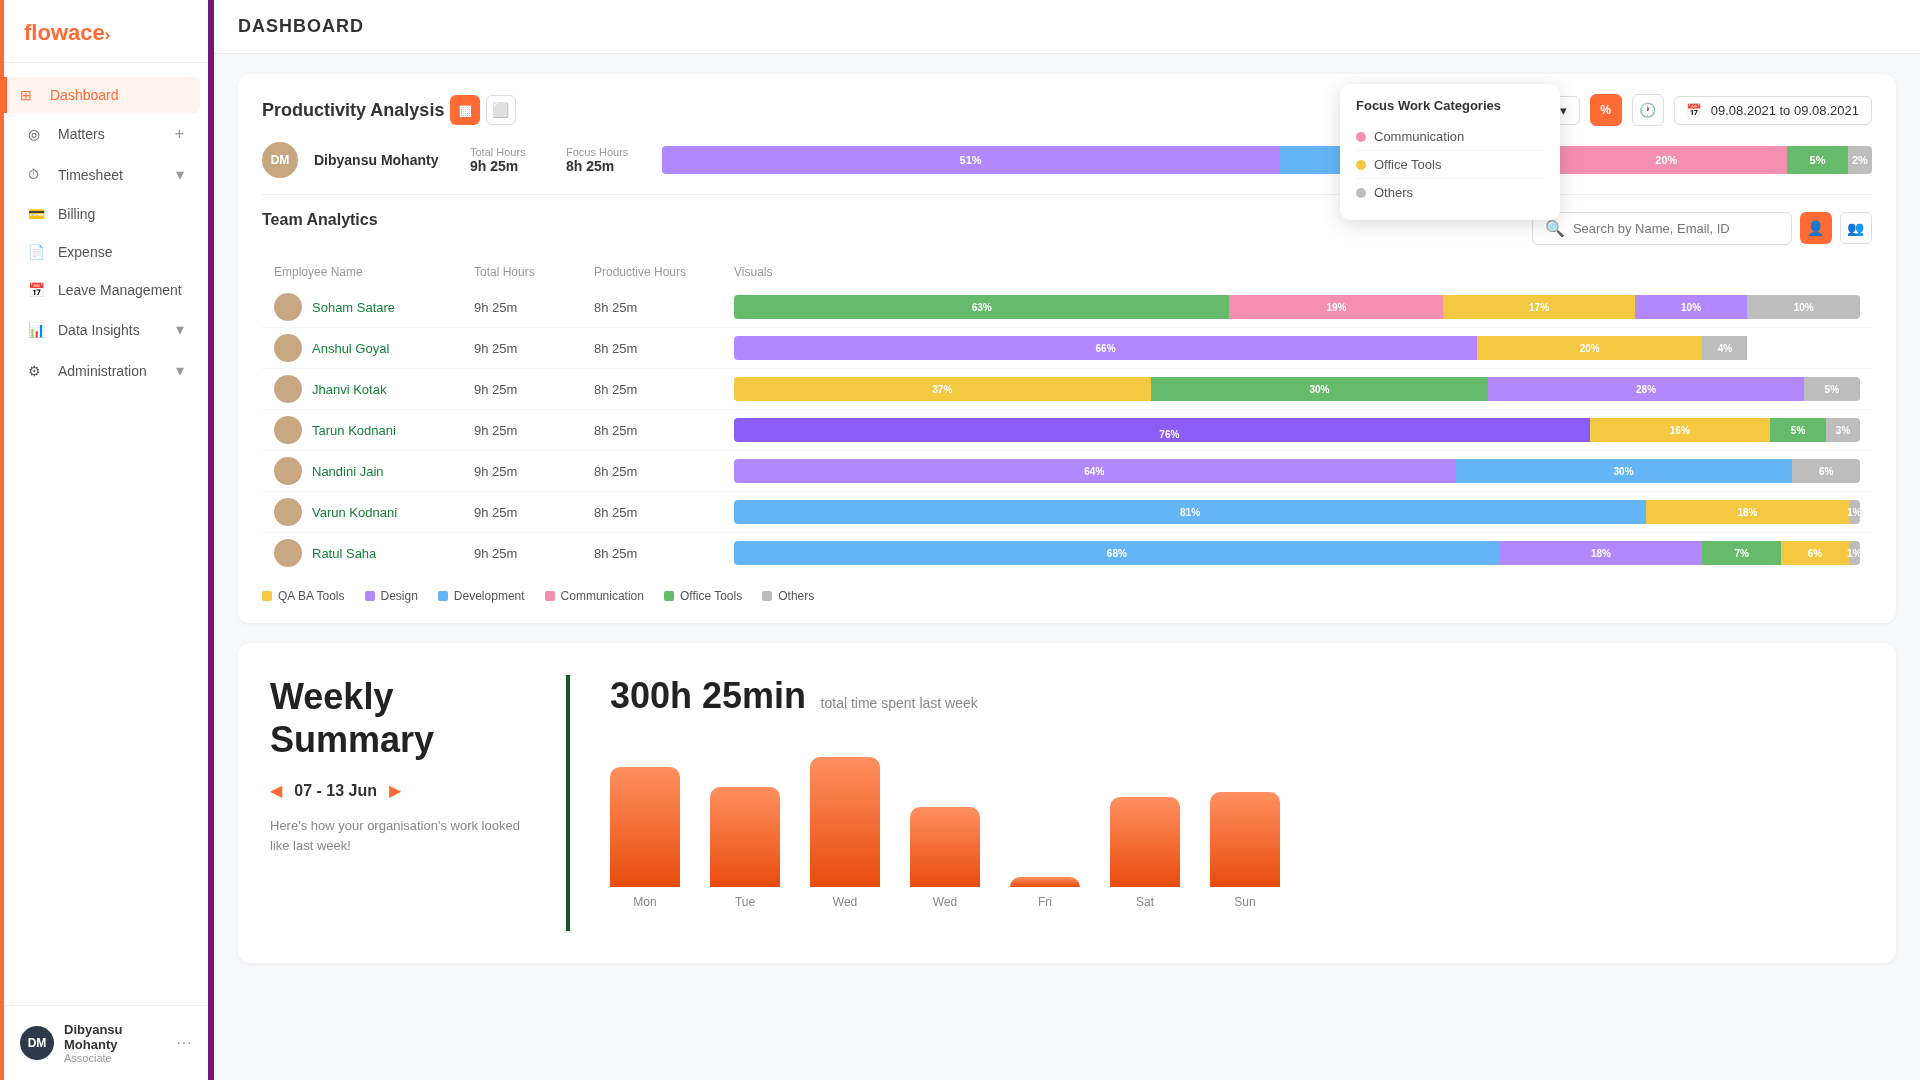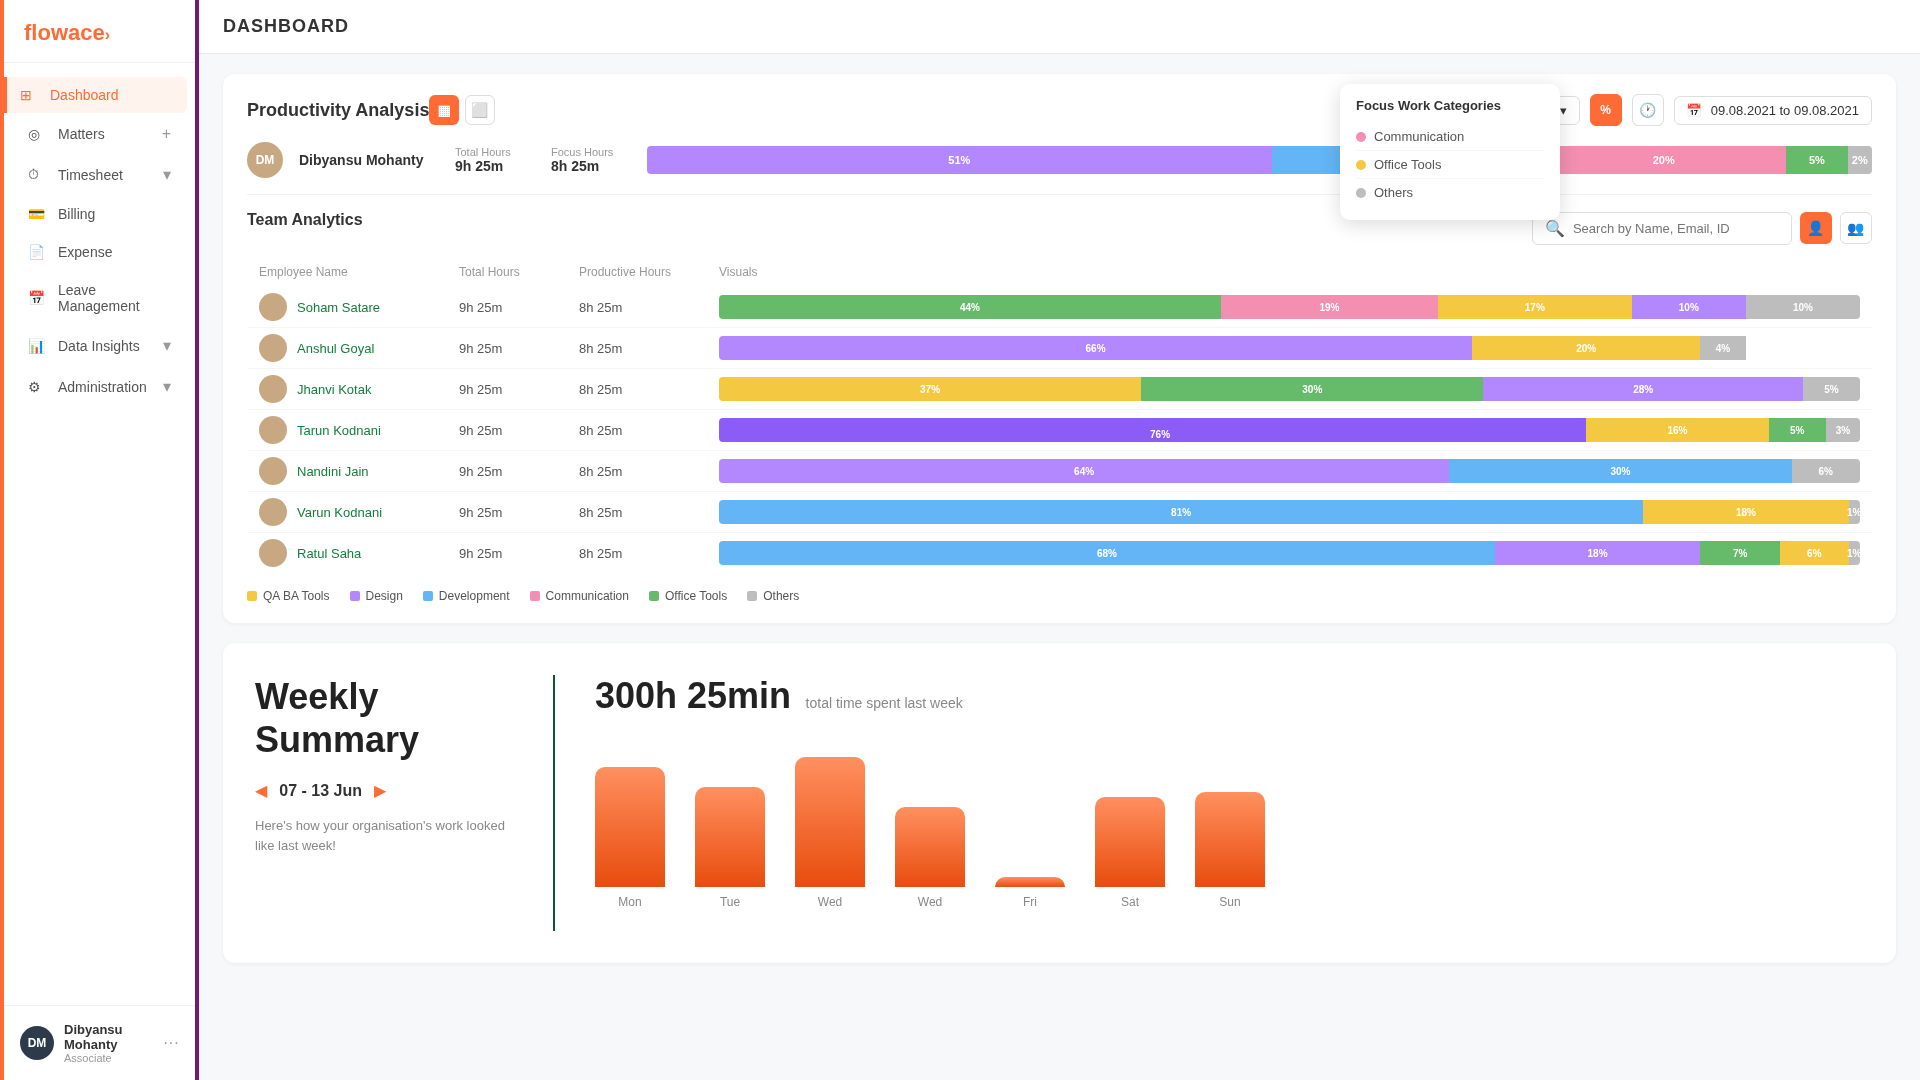--- a/index.html
+++ b/index.html
@@ -1,22 +1,22 @@
 <!DOCTYPE html>
 <html><head>
   <meta charset="utf-8">
   <style>
     * { margin: 0; padding: 0; box-sizing: border-box; }
     body { font-family: -apple-system, BlinkMacSystemFont, 'Segoe UI', sans-serif; background: #f5f5f5; display: flex; width: 1920px; height: 1080px; overflow: hidden; }
 
     
     .sidebar {
-      width: 195px;
+      width: 210px;
       background: #fff;
-      border-right: 4px solid #701a75;
+      border-right: 6px solid #701a75;
       display: flex;
       flex-direction: column;
       flex-shrink: 0;
       height: 1080px;
     }
     .sidebar-logo {
       padding: 20px 20px 16px;
       font-size: 22px;
       font-weight: 700;
       color: #333;
@@ -108,21 +108,21 @@
       align-items: center;
       justify-content: space-between;
       margin-bottom: 16px;
     }
     .card-title {
       font-size: 18px;
       font-weight: 600;
       color: #333;
       display: flex;
       align-items: center;
-      gap: 0;
+      gap: 6px;
     }
     .card-title-icons { display: flex; gap: 6px; }
     .icon-btn {
       width: 30px; height: 30px;
       border-radius: 6px;
       display: flex; align-items: center; justify-content: center;
       cursor: pointer;
       font-size: 14px;
     }
     .icon-btn.orange { background: #ff6b35; color: white; }
@@ -217,21 +217,21 @@
       padding: 32px;
       box-shadow: 0 1px 4px rgba(0,0,0,0.06);
       display: flex;
       gap: 0;
       min-height: 320px;
     }
     .weekly-left {
       width: 300px;
       flex-shrink: 0;
       padding-right: 40px;
-      border-right: 2px solid #14532d;
+      border-right: 4px solid #14532d;
     }
     .weekly-title { font-size: 36px; font-weight: 700; color: #222; line-height: 1.2; margin-bottom: 20px; }
     .weekly-nav { display: flex; align-items: center; gap: 12px; margin-bottom: 16px; }
     .week-nav-btn { background: none; border: none; cursor: pointer; color: #ff6b35; font-size: 16px; }
     .week-label { font-size: 16px; font-weight: 600; color: #333; }
     .weekly-desc { font-size: 13px; color: #888; line-height: 1.5; }
 
     .weekly-right { flex: 1; padding-left: 40px; }
     .total-time { margin-bottom: 32px; }
     .total-time .big { font-size: 36px; font-weight: 700; color: #222; }
@@ -376,21 +376,21 @@
               <td>
                 <div class="employee-cell">
                   <div class="emp-avatar" style="background:#c8a882;"></div>
                   <span class="emp-name">Soham Satare</span>
                 </div>
               </td>
               <td><span class="hours-text">9h 25m</span></td>
               <td><span class="hours-text">8h 25m</span></td>
               <td>
                 <div class="bar-row">
-                  <div style="background: rgb(102, 187, 106); width: 44%; height: 24px; display: flex; align-items: center; justify-content: center; font-size: 10px; color: white; font-weight: 600;">44%</div>
+                  <div style="background: rgb(102, 187, 106); width: 44%; height: 24px; display: flex; align-items: center; justify-content: center; font-size: 10px; color: white; font-weight: 600;">63%</div>
                   <div style="background: rgb(244, 143, 177); width: 19%; height: 24px; display: flex; align-items: center; justify-content: center; font-size: 10px; color: white; font-weight: 600;">19%</div>
                   <div style="background: rgb(245, 200, 66); width: 17%; height: 24px; display: flex; align-items: center; justify-content: center; font-size: 10px; color: white; font-weight: 600;">17%</div>
                   <div style="background: rgb(179, 136, 255); width: 10%; height: 24px; display: flex; align-items: center; justify-content: center; font-size: 10px; color: white; font-weight: 600;">10%</div>
                   <div style="background: rgb(189, 189, 189); width: 10%; height: 24px; display: flex; align-items: center; justify-content: center; font-size: 10px; color: white; font-weight: 600;">10%</div>
                 </div>
               </td>
             </tr>
             <tr>
               <td>
                 <div class="employee-cell">

